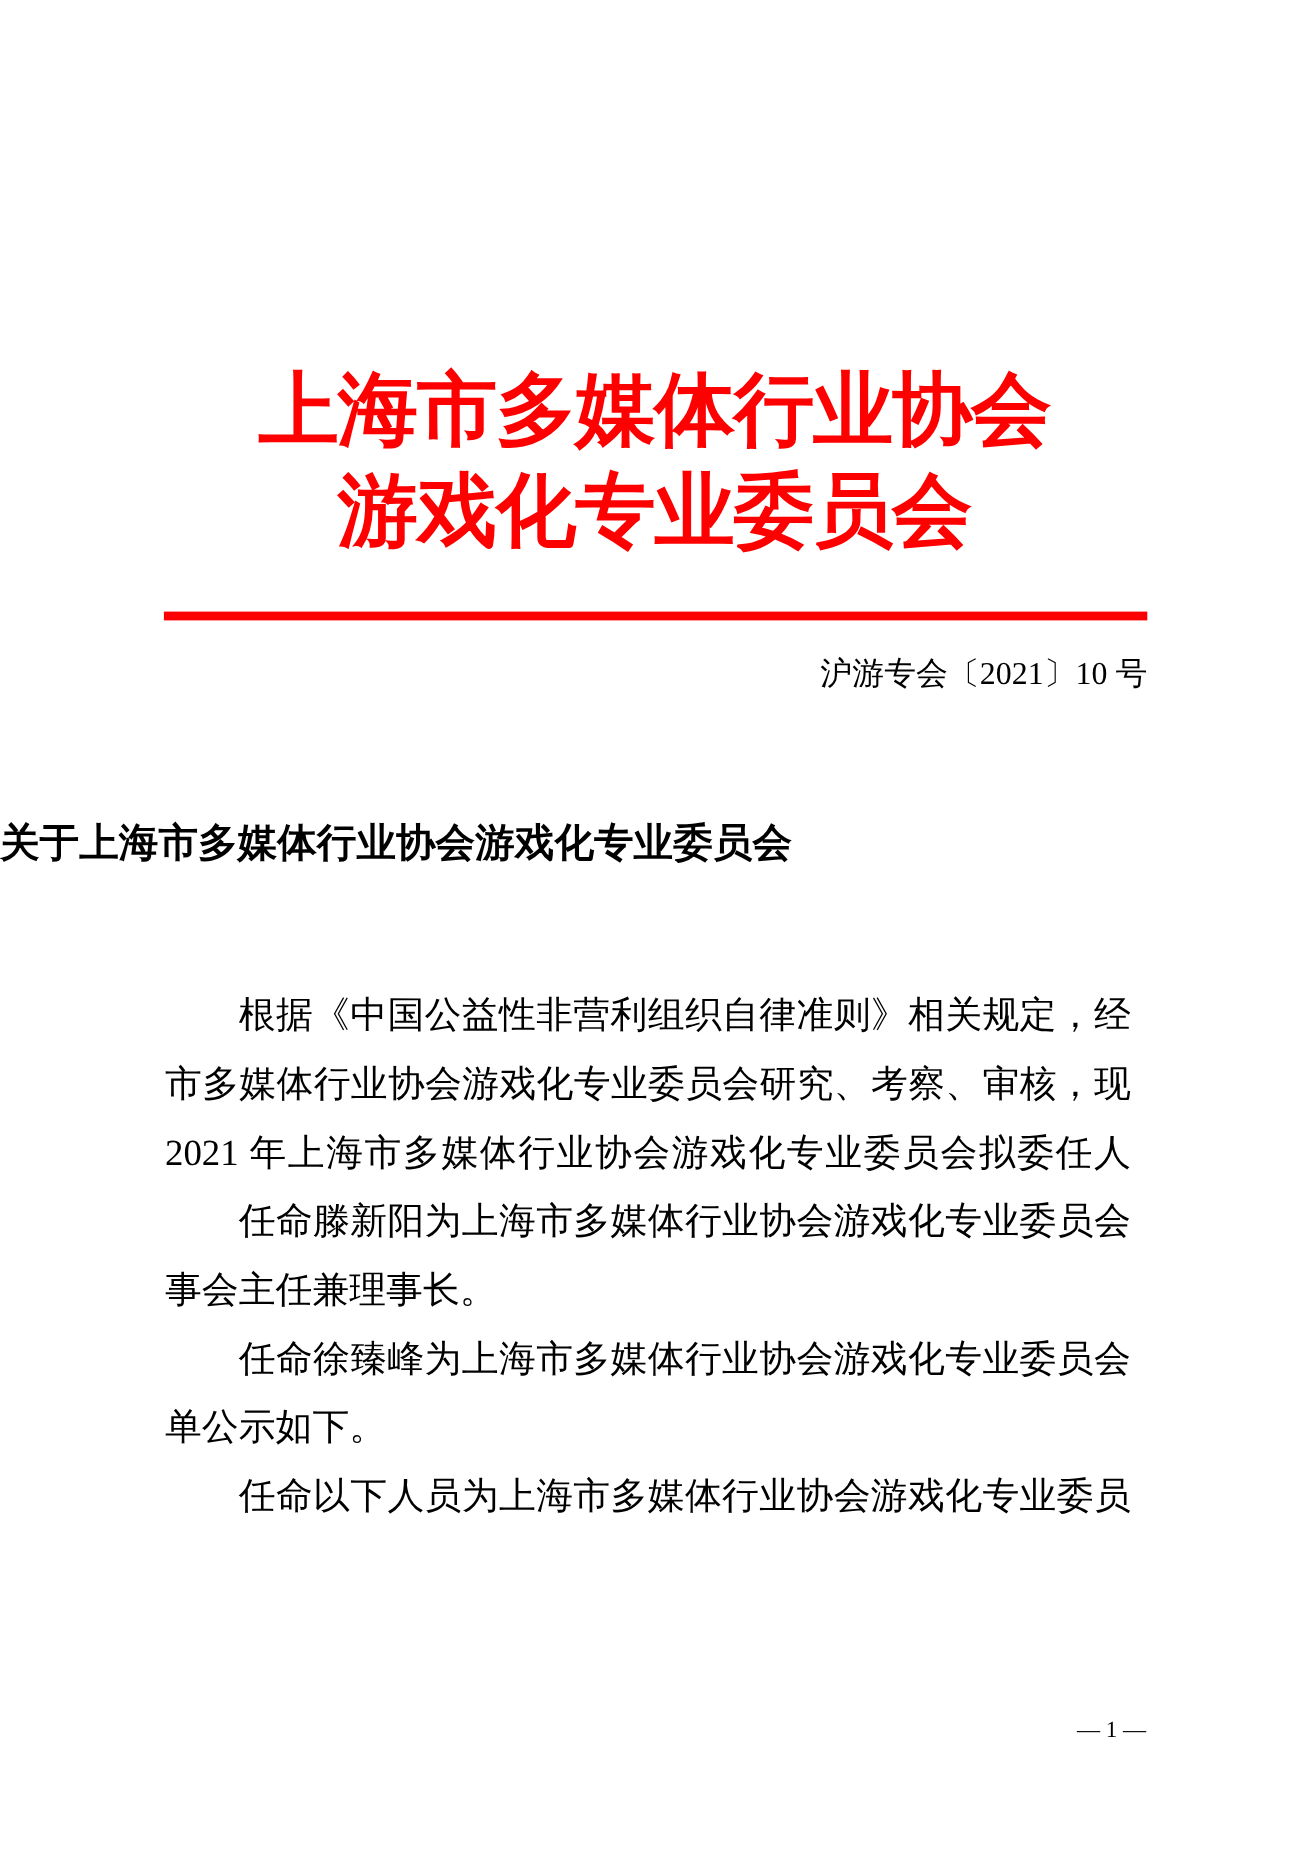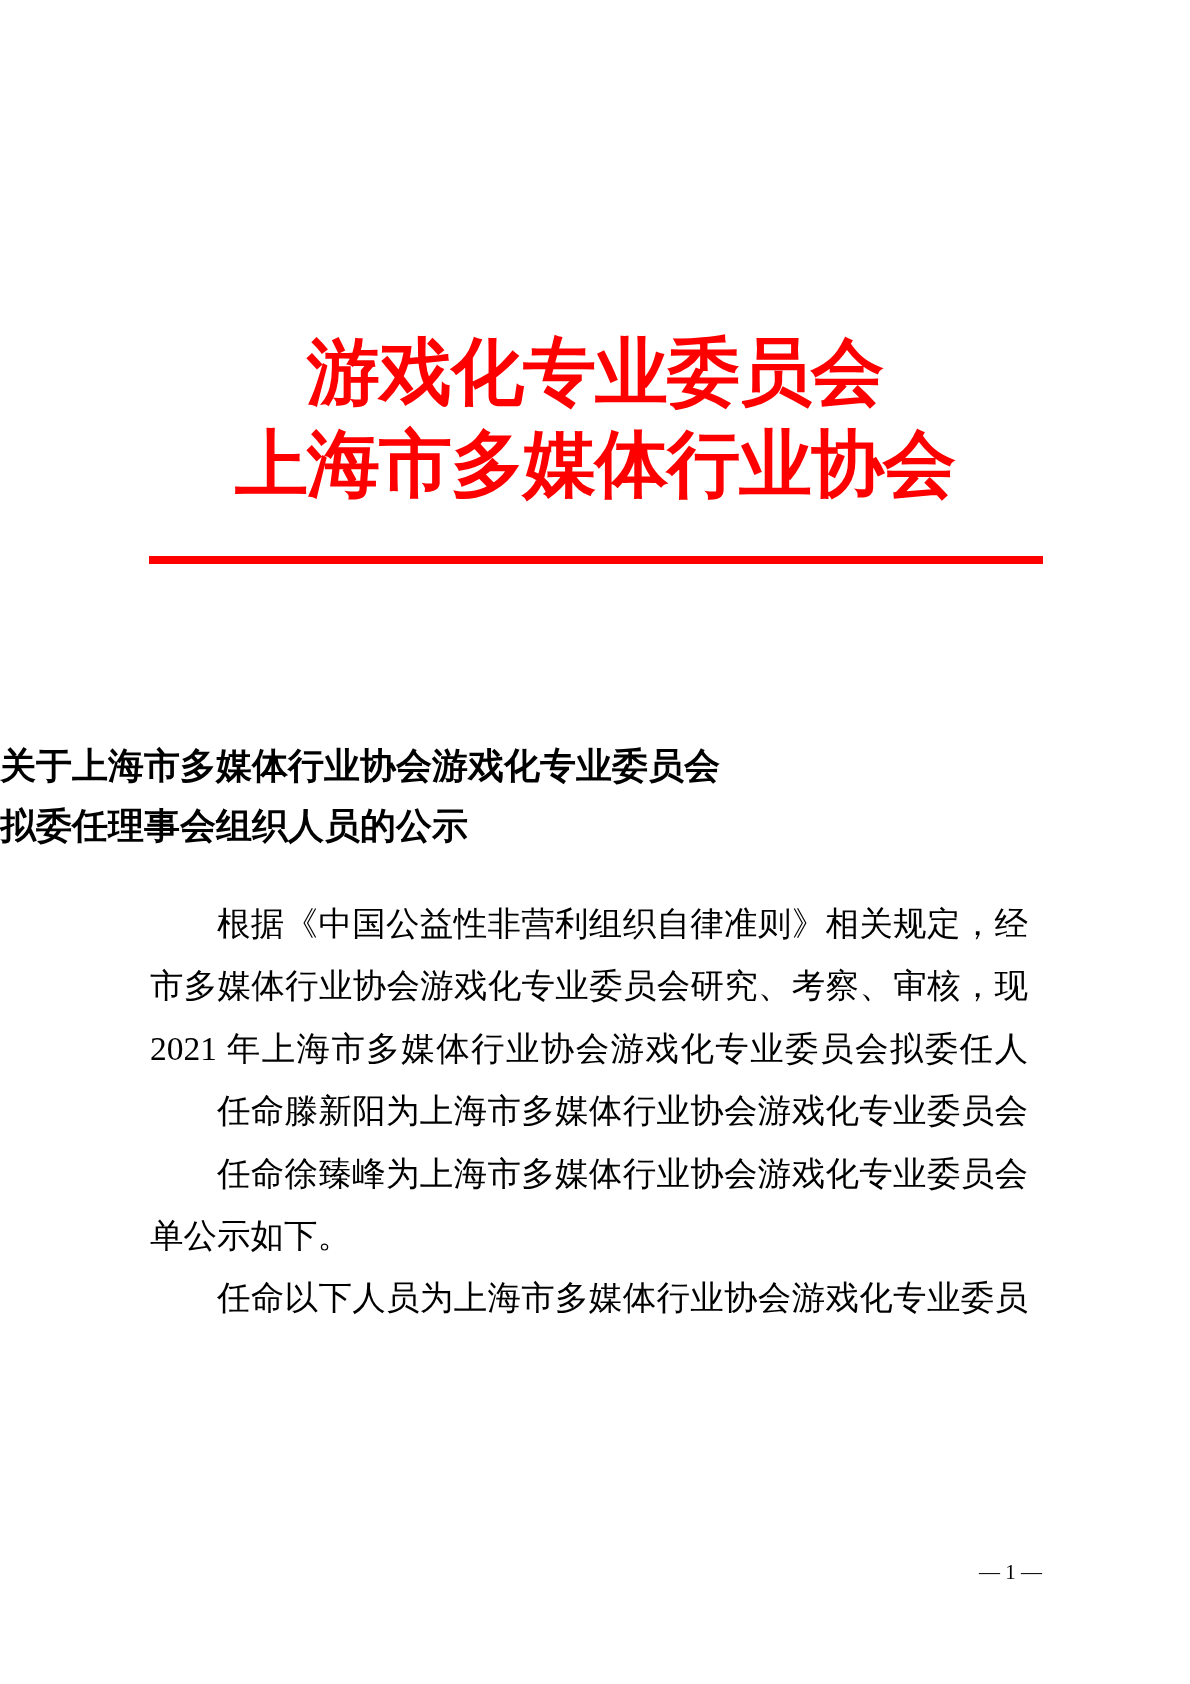--- a/index.html
+++ b/index.html
@@ -91,37 +91,38 @@
     line-height: 24px;
     white-space: nowrap;
   }
 </style>
 </head>
 <body>
 
 <div class="page">
 
   <div class="org-title">
+    <div>上海市多媒体行业协会</div>
     <div>游戏化专业委员会</div>
-    <div>上海市多媒体行业协会</div>
   </div>
 
   <div class="red-rule"></div>
 
+  <div class="doc-number">沪游专会〔2021〕10 号</div>
 
   <div class="doc-title">
     <div>关于上海市多媒体行业协会游戏化专业委员会</div>
-    <div>拟委任理事会组织人员的公示</div>
   </div>
 
   <div class="doc-body">
     <div class="line indent">根据《中国公益性非营利组织自律准则》相关规定，经上海</div>
     <div class="line">市多媒体行业协会游戏化专业委员会研究、考察、审核，现将</div>
     <div class="line">2021 年上海市多媒体行业协会游戏化专业委员会拟委任人员名</div>
     <div class="line indent">任命滕新阳为上海市多媒体行业协会游戏化专业委员会理</div>
+    <div class="line plain">事会主任兼理事长。</div>
     <div class="line indent">任命徐臻峰为上海市多媒体行业协会游戏化专业委员会理</div>
     <div class="line plain">单公示如下。</div>
     <div class="line indent">任命以下人员为上海市多媒体行业协会游戏化专业委员会</div>
   </div>
 
   <div class="page-number">— 1 —</div>
 
 </div>
 
 </body></html>

